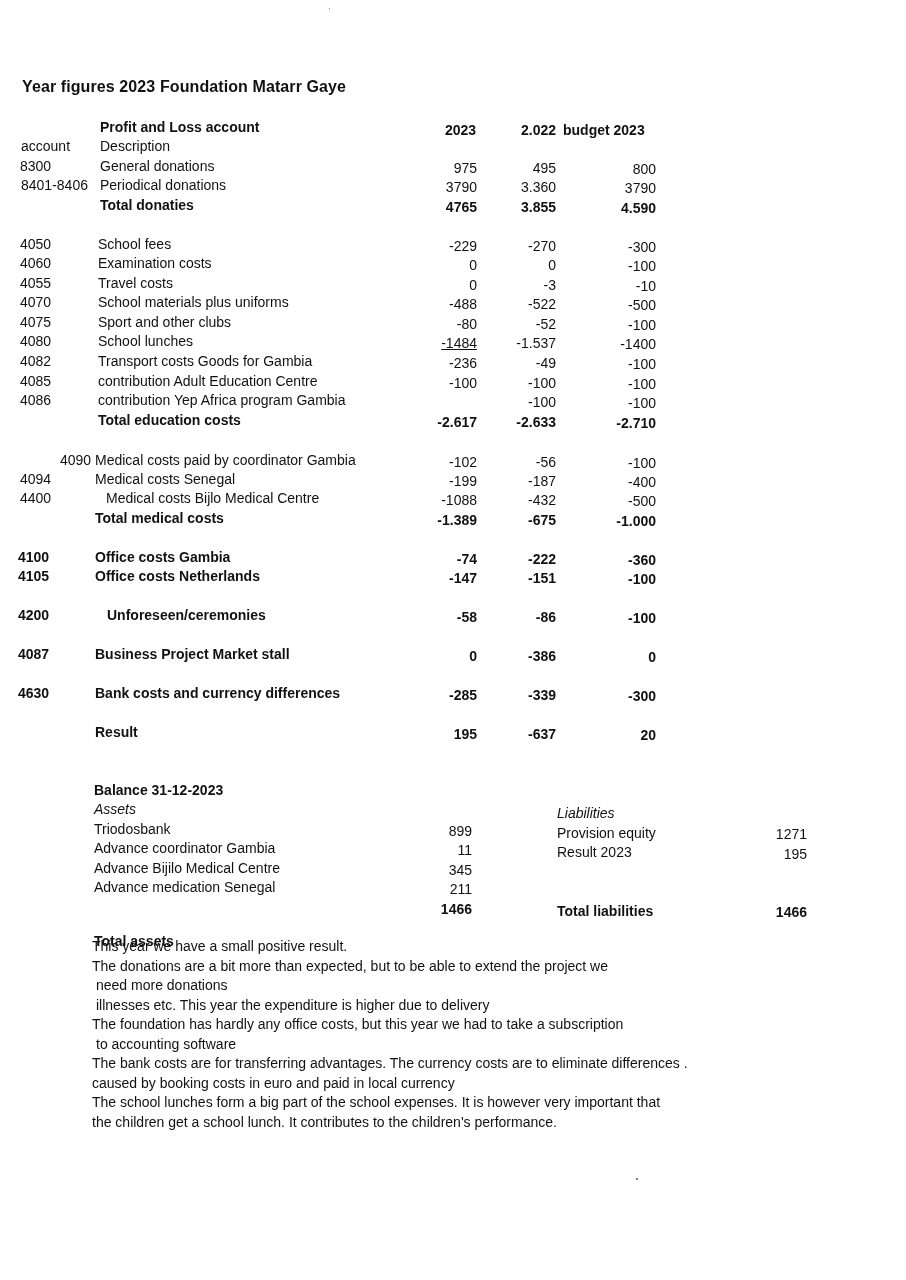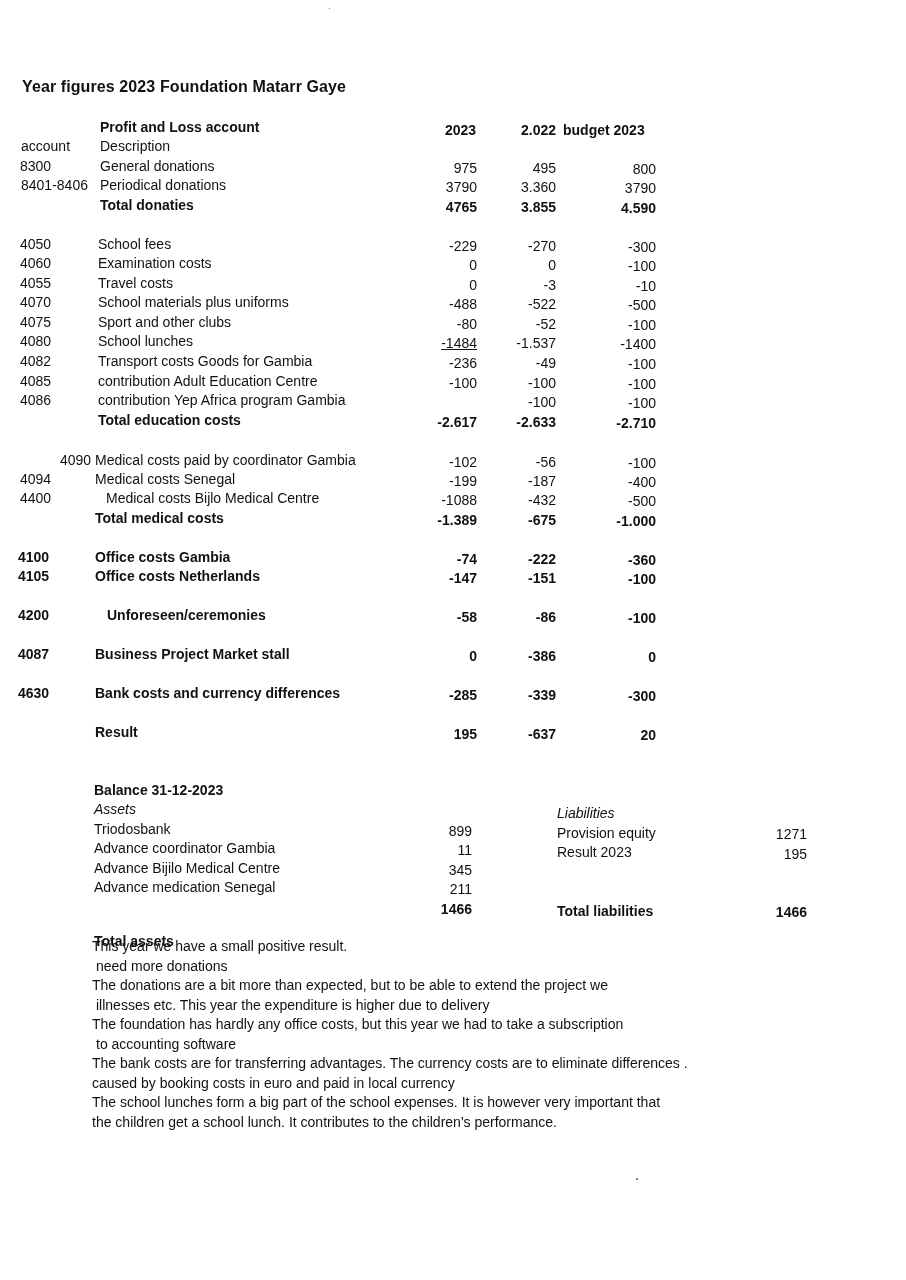--- a/index.html
+++ b/index.html
@@ -161,22 +161,22 @@
 <div class="abs t i" style="left:557px; top:805px;">Liabilities</div>
 <div class="abs t" style="left:557px; top:825px;">Provision equity</div>
 <div class="abs t num" style="left:740px; width:67px; top:826px;">1271</div>
 <div class="abs t" style="left:557px; top:844px;">Result 2023</div>
 <div class="abs t num" style="left:740px; width:67px; top:846px;">195</div>
 <div class="abs t b" style="left:557px; top:903px;">Total liabilities</div>
 <div class="abs t b num" style="left:740px; width:67px; top:904px;">1466</div>
 
 <div class="abs note" style="left:92px; top:937px;">
   <div>This year we have a small positive result.</div>
+  <div>The donations are a bit more than expected, but to be able to extend the project we</div>
   <div style="padding-left:4px;"> need more donations</div>
-  <div>The donations are a bit more than expected, but to be able to extend the project we</div>
   <div style="padding-left:4px;"> illnesses etc. This year the expenditure is higher due to delivery</div>
   <div>The foundation has hardly any office costs, but this year we had to take a subscription</div>
   <div style="padding-left:4px;"> to accounting software</div>
   <div>The bank costs are for transferring  advantages.  The currency costs are to eliminate differences .</div>
   <div>caused by booking costs in euro and paid in local currency</div>
   <div>The school lunches form a big part of the school expenses. It is however very important that</div>
   <div>the children get a school lunch. It contributes to the children's performance.</div>
 </div>
 
 <div class="speck" style="left:329px; top:8px; width:1px; height:1px;"></div>

